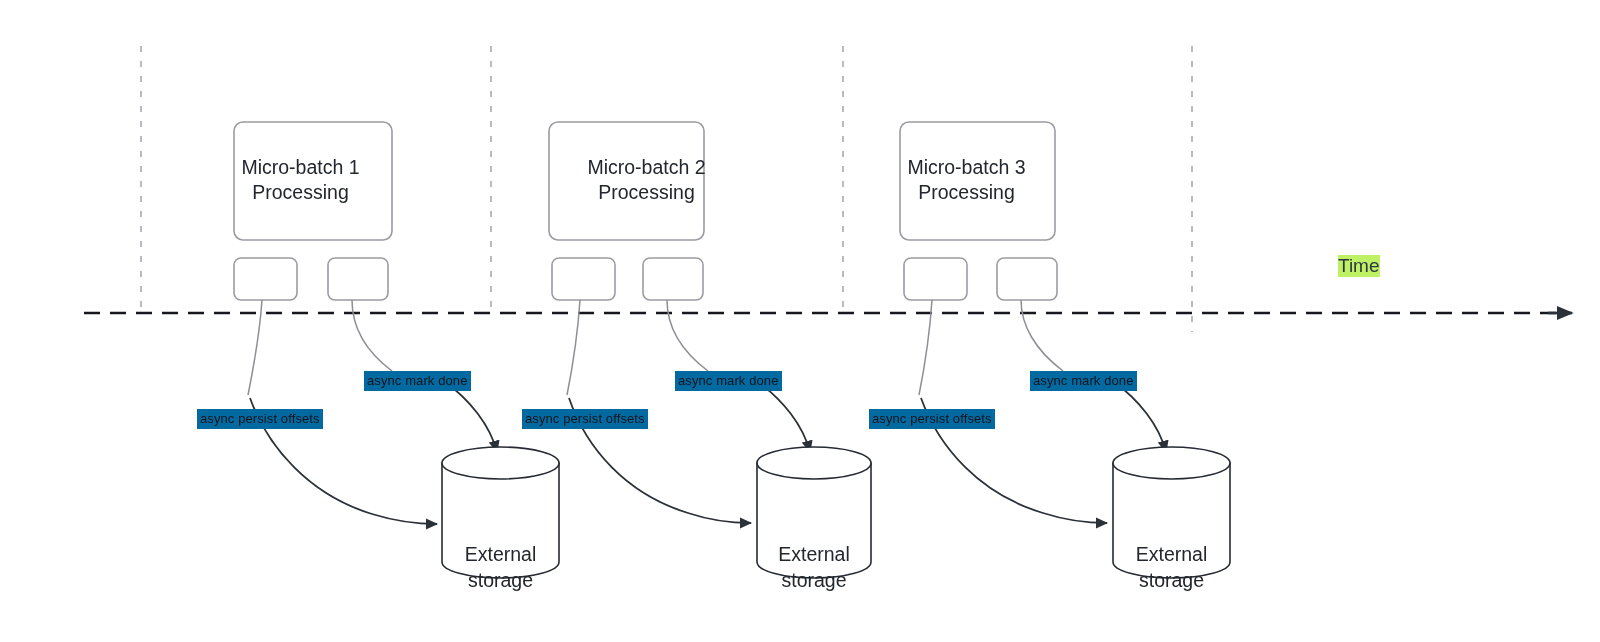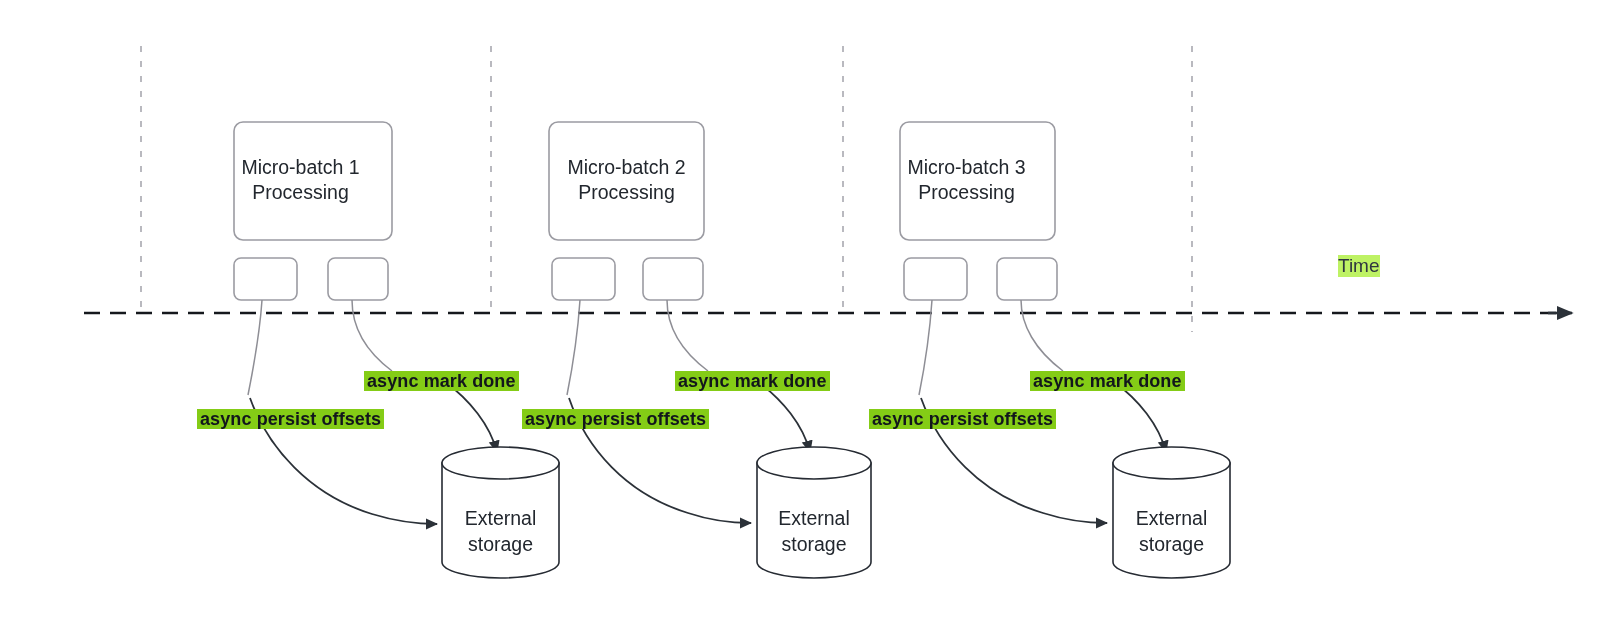--- a/index.html
+++ b/index.html
@@ -24,24 +24,24 @@
     height: 642px;
     overflow: visible;
   }
   #svg-shapes { z-index: 1; }
 
   .label {
     position: absolute;
     z-index: 3;
     white-space: nowrap;
     color: #12161c;
-    font-weight: bold;
-    font-size: 18px;
+    font-weight: normal;
+    font-size: 13px;
     letter-spacing: 0.1px;
-    background: #84cc16;
+    background: #0369a1;
     padding: 1px 3px;
     line-height: 18px;
   }
   .time-label {
     position: absolute;
     z-index: 3;
     white-space: nowrap;
     color: #2f3640;
     font-weight: normal;
     font-size: 19px;
@@ -58,20 +58,21 @@
     line-height: 25px;
   }
   .cyl-text {
     position: absolute;
     z-index: 2;
     text-align: center;
     color: #22272e;
     font-weight: normal;
     font-size: 19.5px;
     line-height: 26px;
+    margin-top: 36px;
   }
 </style>
 </head>
 <body>
 
 <div id="stage">
 
   <svg id="svg-shapes" class="layer">
     <defs>
       <marker id="arrow-dark" viewBox="0 0 10 10" refX="9" refY="5" markerWidth="7" markerHeight="7" orient="auto-start-reverse">
@@ -153,21 +154,21 @@
     <div>Micro-batch 1</div>
     <div>Processing</div>
   </div>
   <div class="label" style="left:197px; top:409px;">async persist offsets</div>
   <div class="label" style="left:364px; top:371px;">async mark done</div>
   <div class="cyl-text" style="left:442px; top:505px; width:117px;">
     <div>External</div>
     <div>storage</div>
   </div>
 
-  <div class="box-text" style="left:549px; top:155px; width:155px;">
+  <div class="box-text" style="left:569px; top:155px; width:155px;">
     <div>Micro-batch 2</div>
     <div>Processing</div>
   </div>
   <div class="label" style="left:522px; top:409px;">async persist offsets</div>
   <div class="label" style="left:675px; top:371px;">async mark done</div>
   <div class="cyl-text" style="left:757px; top:505px; width:114px;">
     <div>External</div>
     <div>storage</div>
   </div>
 

